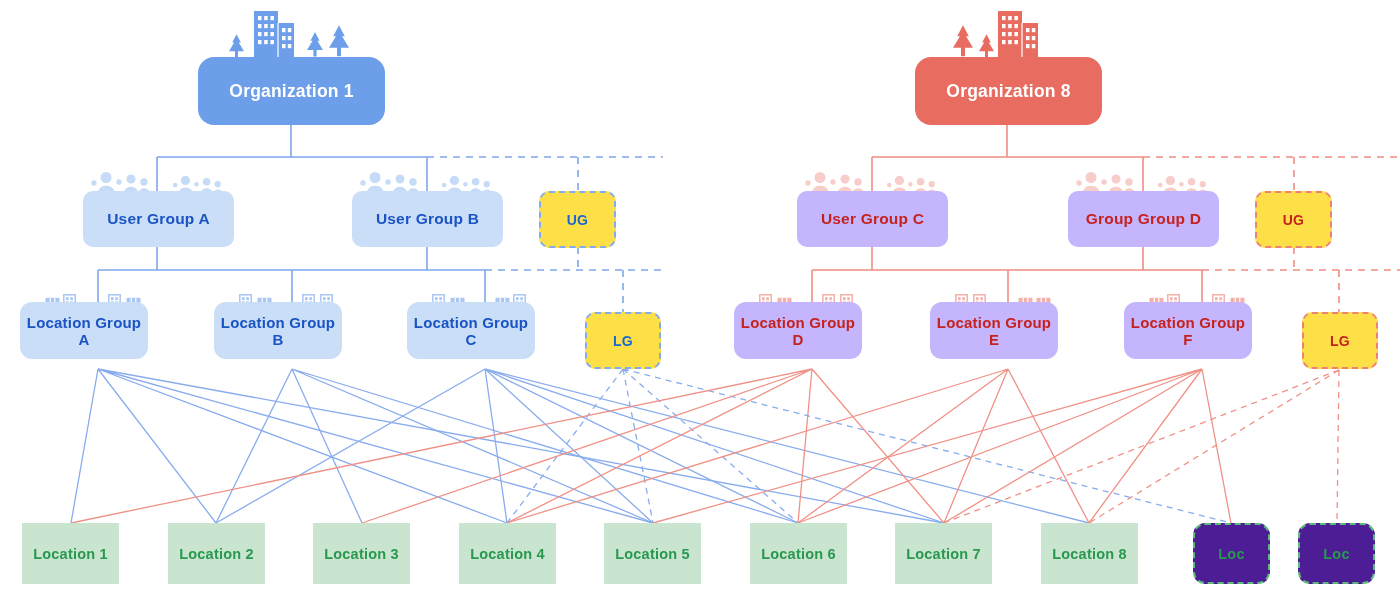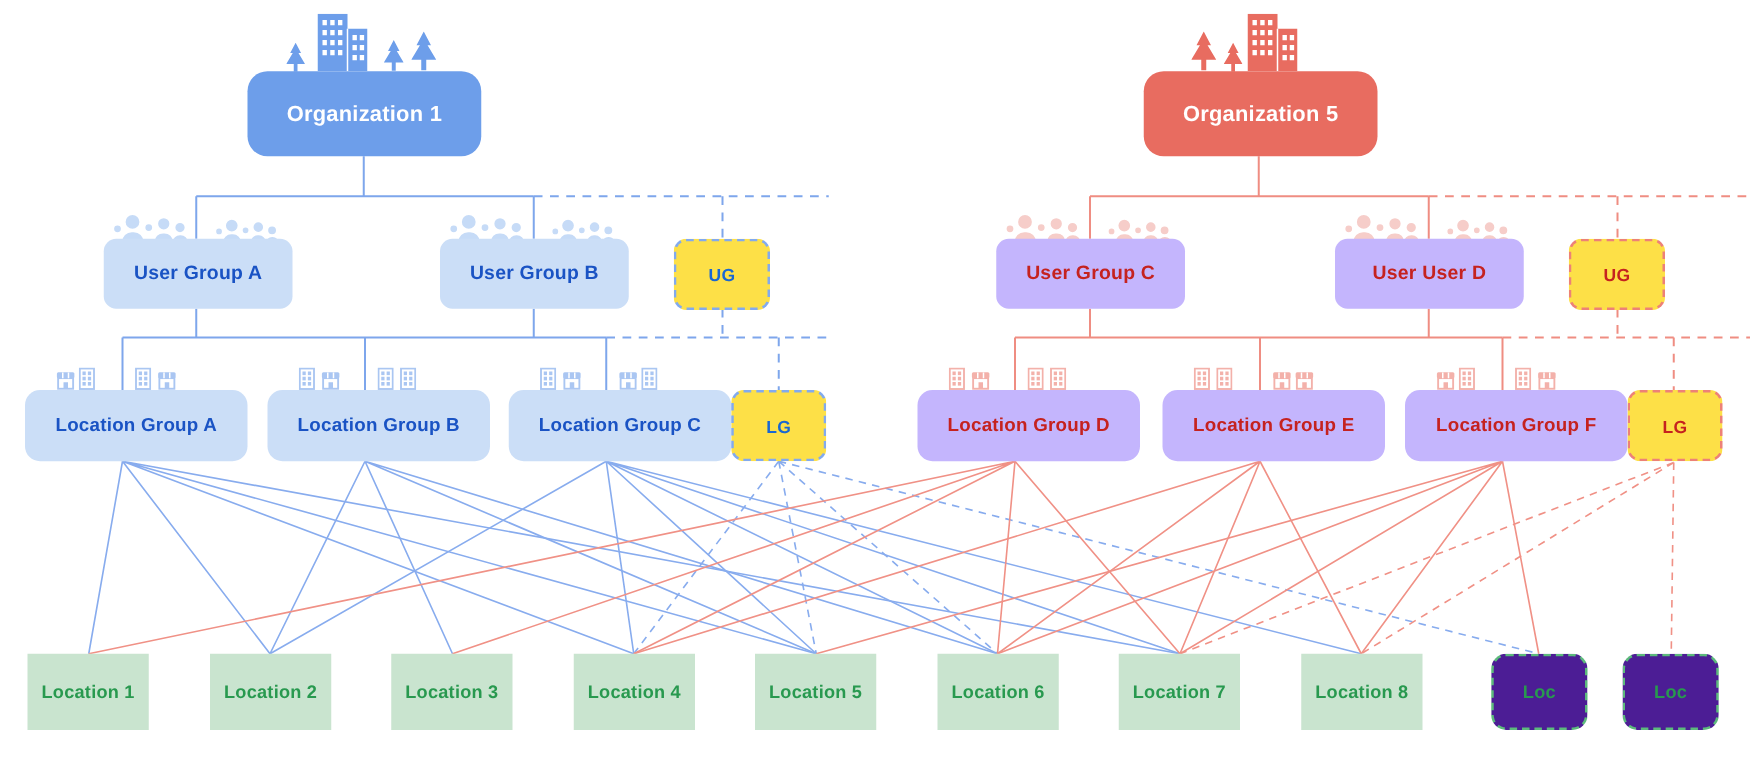--- a/index.html
+++ b/index.html
@@ -5,21 +5,21 @@
   html,body{margin:0;padding:0;background:#fff;}
   #canvas{position:relative;width:1400px;height:610px;background:#fff;overflow:hidden;
           font-family:"Liberation Sans",sans-serif;}
   #wires{position:absolute;left:0;top:0;z-index:1;}
   .node{position:absolute;z-index:2;display:flex;align-items:center;justify-content:center;
         font-weight:700;letter-spacing:.2px;box-sizing:border-box;text-align:center;}
   .org{width:187px;height:68px;border-radius:16px;color:#fff;font-size:17.5px;top:57px;}
   .org.blue{background:#6d9eea;}
   .org.red{background:#e86c60;}
   .ug{width:151px;height:56px;border-radius:10px;font-size:15.5px;top:191px;}
-  .lg{width:178px;height:57px;border-radius:12px;font-size:15px;top:312px;}
+  .lg{width:128px;height:57px;border-radius:12px;font-size:15px;top:302px;}
   .fill-blue{background:#cbdef7;color:#1a53c4;}
   .fill-red{background:#c4b5fd;color:#c5221f;}
   .dashbox{border-radius:10px;font-size:14px;background:#fde047;}
   .dash-blue{border:2px dashed #82aaee;color:#1967d2;}
   .dash-red{border:2px dashed #ed8177;color:#c5221f;}
   .ugdash{width:77px;height:57px;top:191px;}
   .lgdash{width:76px;height:57px;top:312px;}
   .loc{width:97px;height:61px;border-radius:0;top:523px;font-size:14.5px;
        background:#c9e4cf;color:#28994f;}
   .locdash{width:77px;height:61px;border-radius:12px;top:523px;font-size:14.5px;
@@ -176,27 +176,27 @@
     </g>
     <g stroke="#f09186" stroke-width="1.3" fill="none">
       <path d="M812 369 L71 523 M812 369 L362 523 M812 369 L507 523 M812 369 L798 523 M812 369 L944 523"></path>
       <path d="M1008 369 L507 523 M1008 369 L798 523 M1008 369 L944 523 M1008 369 L1089 523"></path>
       <path d="M1202 369 L653 523 M1202 369 L798 523 M1202 369 L944 523 M1202 369 L1089 523 M1202 369 L1231 523"></path>
       <path stroke-dasharray="6 5" d="M1339 370 L944 523 M1339 370 L1089 523 M1339 370 L1337 523"></path>
     </g>
   </svg>
 
   <div class="node org blue" style="left:198px">Organization 1</div>
-  <div class="node org red" style="left:915px">Organization 5</div>
+  <div class="node org red" style="left:915px">Organization 8</div>
 
   <div class="node ug fill-blue" style="left:83px">User Group A</div>
   <div class="node ug fill-blue" style="left:352px">User Group B</div>
   <div class="node ugdash dashbox dash-blue" style="left:539px">UG</div>
   <div class="node ug fill-red" style="left:797px">User Group C</div>
-  <div class="node ug fill-red" style="left:1068px">User User D</div>
+  <div class="node ug fill-red" style="left:1068px">Group Group D</div>
   <div class="node ugdash dashbox dash-red" style="left:1255px">UG</div>
 
   <div class="node lg fill-blue" style="left:20px">Location Group A</div>
   <div class="node lg fill-blue" style="left:214px">Location Group B</div>
   <div class="node lg fill-blue" style="left:407px">Location Group C</div>
   <div class="node lgdash dashbox dash-blue" style="left:585px">LG</div>
   <div class="node lg fill-red" style="left:734px">Location Group D</div>
   <div class="node lg fill-red" style="left:1124px">Location Group F</div>
   <div class="node lg fill-red" style="left:930px">Location Group E</div>
   <div class="node lgdash dashbox dash-red" style="left:1302px">LG</div>

